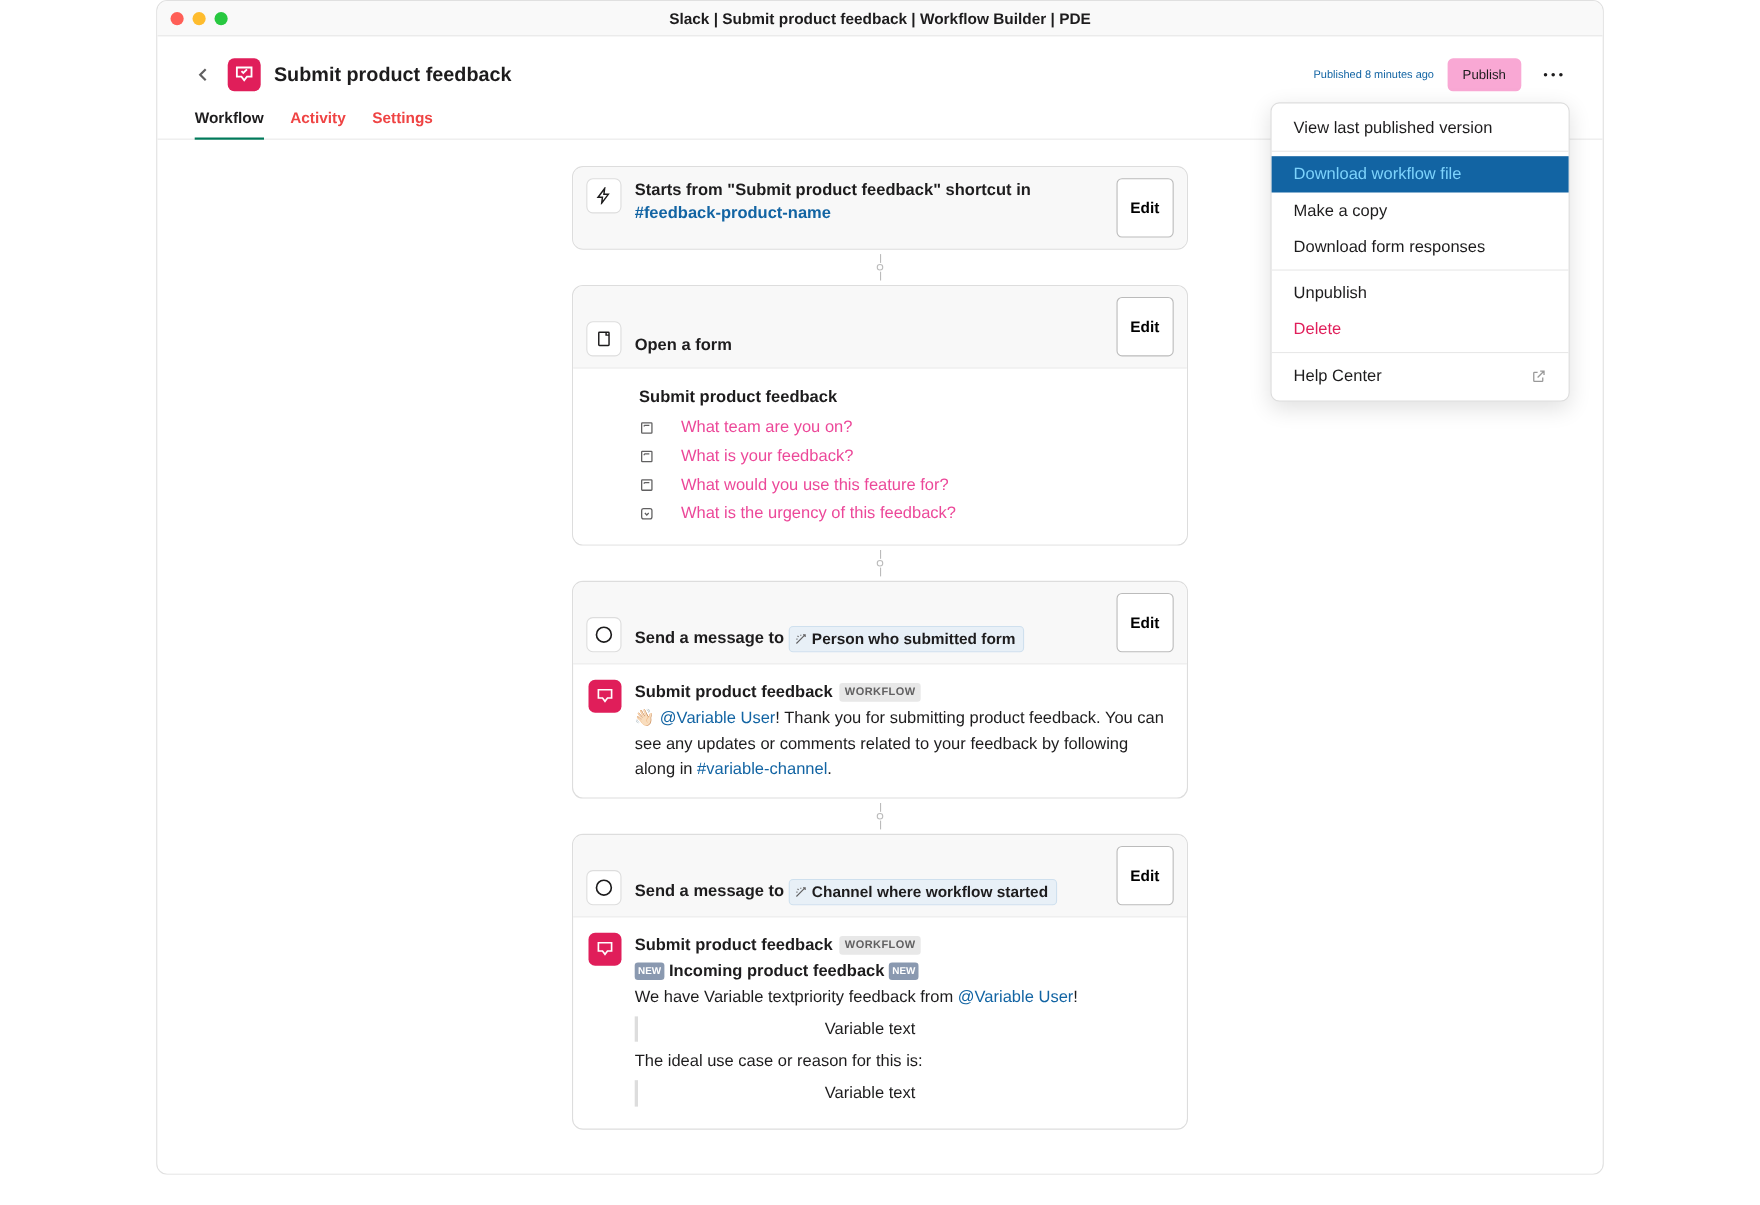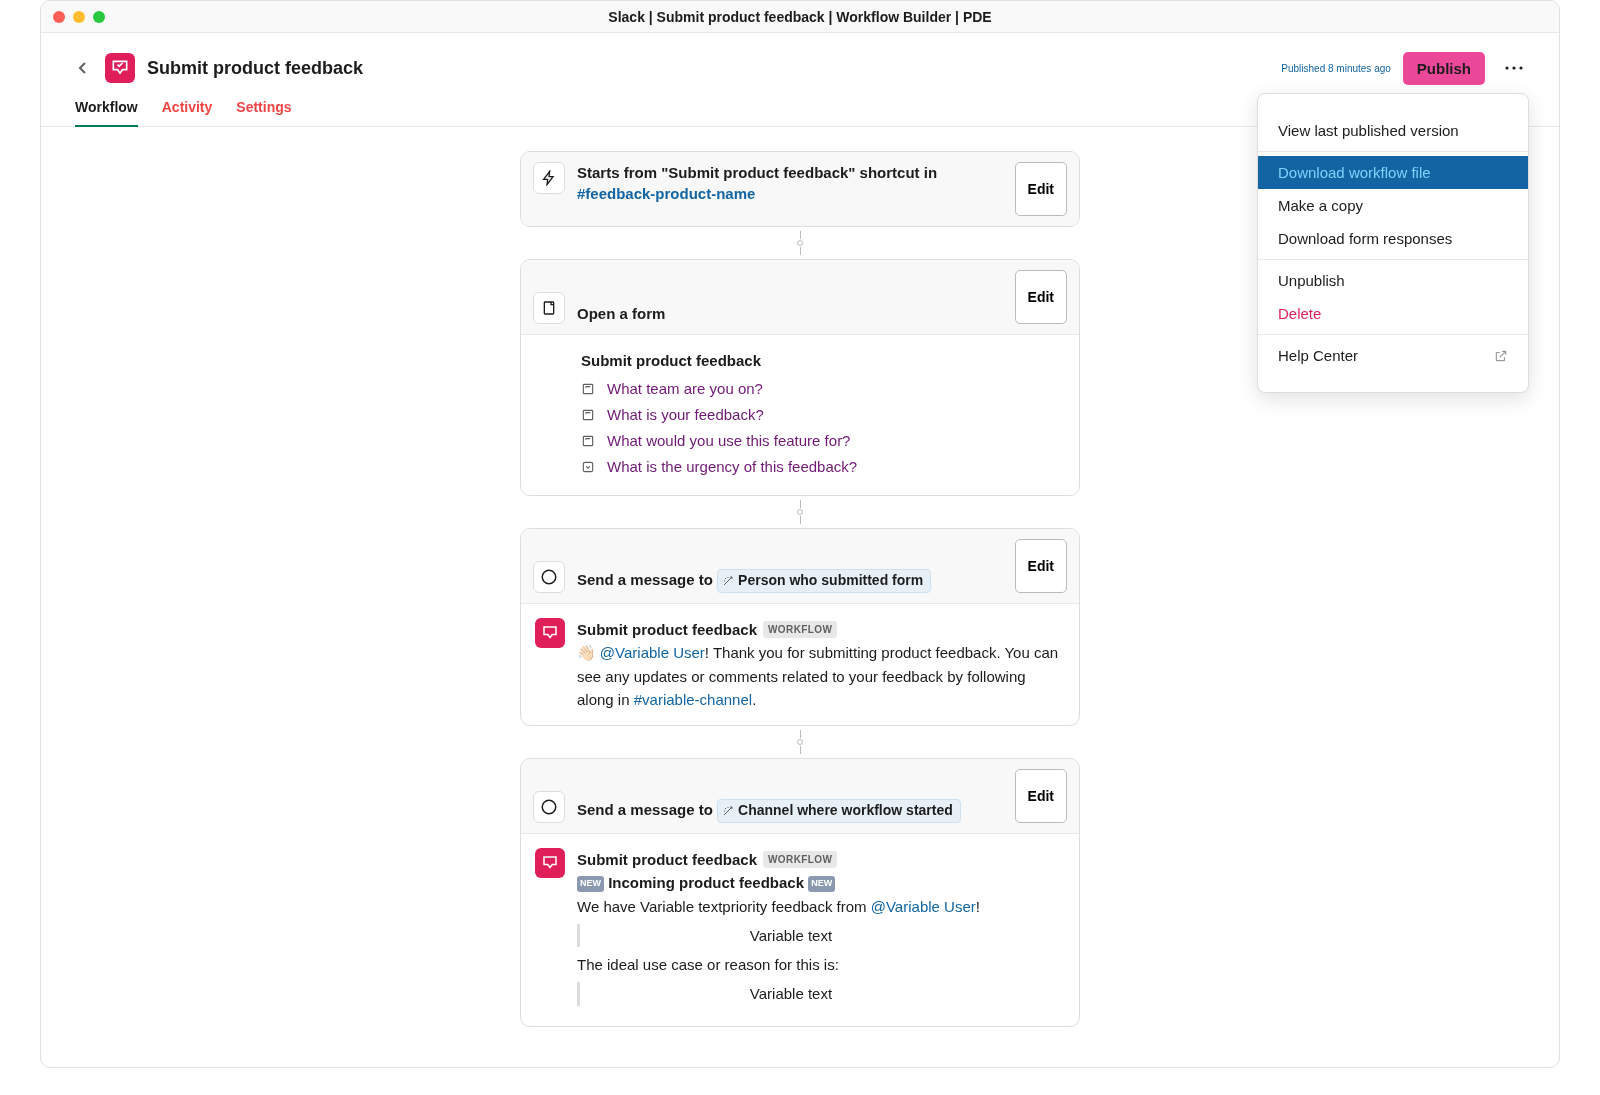--- a/index.html
+++ b/index.html
@@ -3,21 +3,21 @@
 <meta charset="utf-8">
 <style>
   * { box-sizing: border-box; margin: 0; padding: 0; }
   body {
     font-family: -apple-system, BlinkMacSystemFont, "Segoe UI", Helvetica, Arial, sans-serif;
     background: #fff;
     color: #1d1c1d;
     font-size: 15px;
   }
   .window {
-    width: 1520px;
+    width: 1316px;
     margin: 0 auto;
     border: 1px solid #e0e0e0;
     border-radius: 10px;
     overflow: hidden;
     background: #fff;
     position: relative;
   }
   .titlebar {
     height: 32px;
     border-bottom: 1px solid #e8e8e8;
@@ -68,26 +68,26 @@
   }
   .header-right {
     margin-left: auto;
     display: flex; align-items: center; gap: 12px;
   }
   .published-text {
     color: #1264a3;
     font-size: 10px;
   }
   .publish-btn {
-    background: #ec4899;
+    background: #f9a8d4;
     border: none;
     border-radius: 5px;
     padding: 8px 14px;
-    font-weight: 700;
-    font-size: 15px;
+    font-weight: 400;
+    font-size: 12px;
     cursor: pointer;
     color: #1d1c1d;
   }
   .more-btn {
     width: 34px; height: 34px;
     border: none; background: transparent;
     border-radius: 5px;
     display: flex; align-items: center; justify-content: center;
     cursor: pointer;
     color: #1d1c1d;
@@ -162,23 +162,23 @@
     padding: 14px 14px 14px 60px;
     border-top: 1px solid #e8e8e8;
     font-size: 15px;
     line-height: 1.6;
   }
   .form-title {
     font-weight: 800;
     margin-bottom: 4px;
   }
   .form-field {
-    display: flex; align-items: center; gap: 12px;
+    display: flex; align-items: center; gap: 24px;
     margin: 2px 0;
-    color: #701a75;
+    color: #ec4899;
   }
   .field-icon {
     color: #616061;
     display: inline-flex;
   }
   .variable-chip {
     background: #e8f0f7;
     border: 1px solid #cfe0ee;
     border-radius: 4px;
     padding: 1px 7px 1px 4px;
@@ -241,21 +241,21 @@
   
   .dropdown {
     position: absolute;
     top: 92px;
     right: 30px;
     width: 272px;
     background: #fff;
     border: 1px solid #ddd;
     border-radius: 8px;
     box-shadow: 0 6px 20px rgba(0,0,0,0.12);
-    padding: 20px 0;
+    padding: 6px 0;
     z-index: 100;
   }
   .dropdown-item {
     padding: 8px 20px;
     font-size: 15px;
     cursor: pointer;
     display: flex; align-items: center; justify-content: space-between;
   }
   .dropdown-item.selected {
     background: #1264a3;

